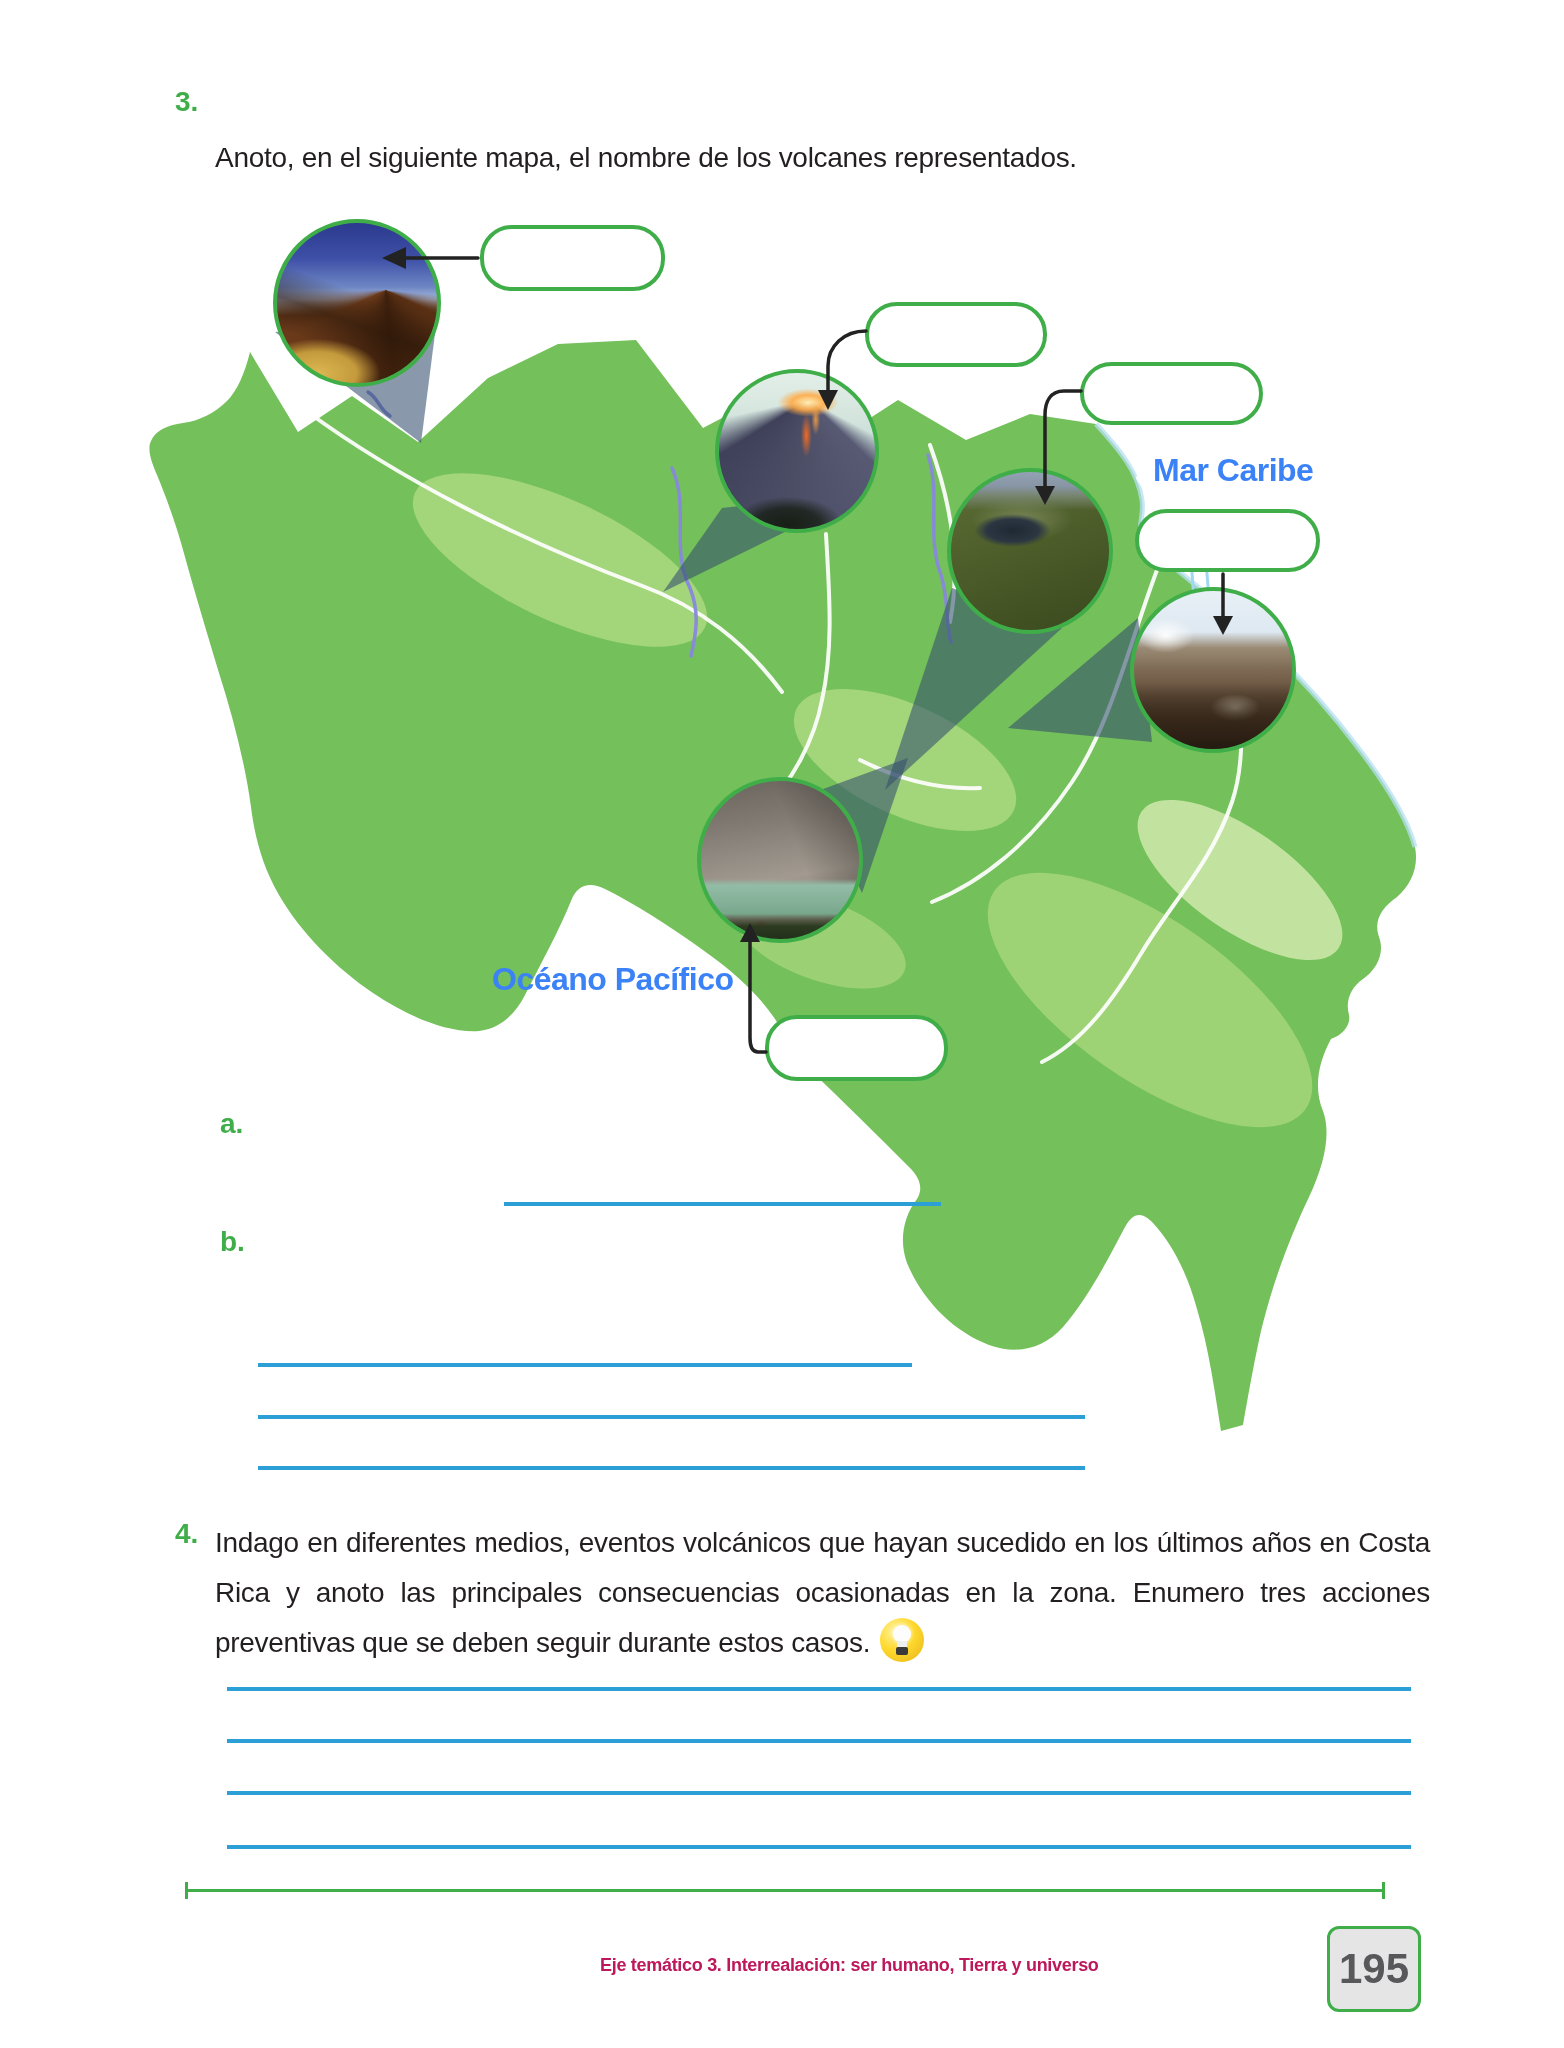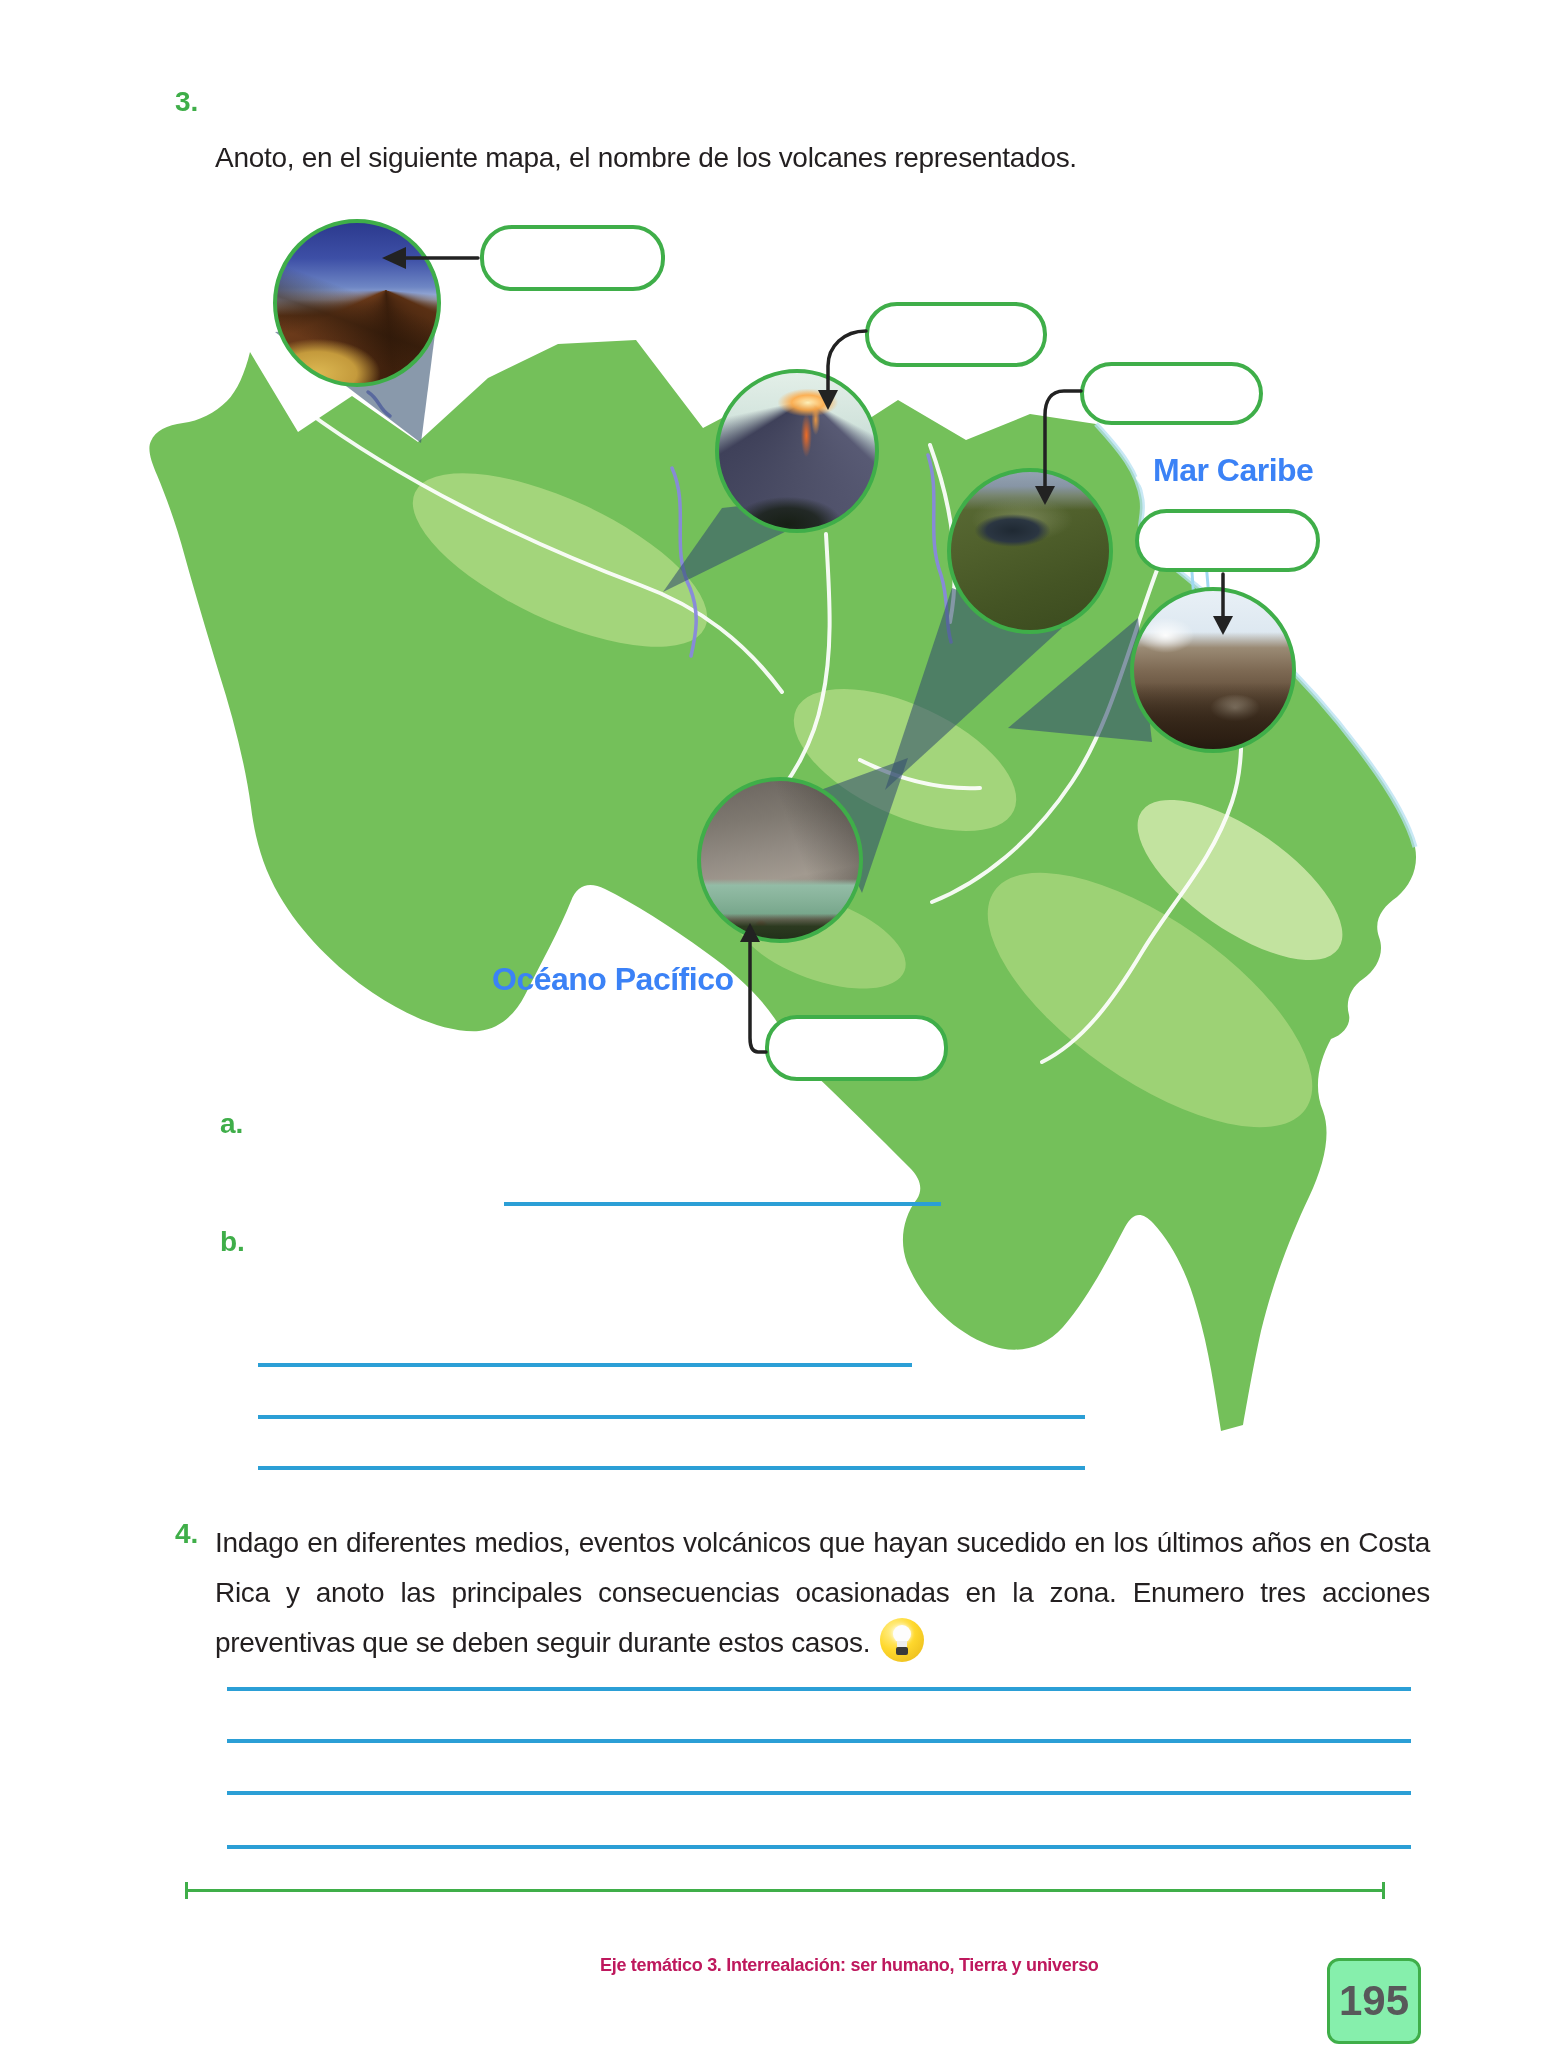--- a/index.html
+++ b/index.html
@@ -52,22 +52,22 @@
 
   
   .ansline{position:absolute;height:4px;background:#2b9fd6;}
 
   
   .footer-rule{position:absolute;left:185px;top:1889px;width:1200px;height:3px;background:#3fae49;}
   .footer-rule .tick{position:absolute;top:-7px;width:3px;height:17px;background:#3fae49;}
   .footer-label{position:absolute;left:600px;top:1955px;width:709px;
                 font-size:18px;font-weight:bold;color:#be185d;letter-spacing:-0.3px;}
   .page-badge{position:absolute;left:1327px;top:1926px;width:94px;height:86px;border:3px solid #3fae49;
-              border-radius:12px;background:#86efac;display:flex;align-items:center;justify-content:center;
-              font-size:42px;font-weight:bold;color:#58585a;box-sizing:border-box;margin-top:32px;}
+              border-radius:12px;background:#e5e5e5;display:flex;align-items:center;justify-content:center;
+              font-size:42px;font-weight:bold;color:#58585a;box-sizing:border-box;}
 
   
   .lamp{display:inline-block;position:relative;width:44px;height:44px;border-radius:50%;
         vertical-align:-10px;margin-left:10px;
         background:radial-gradient(circle at 35% 30%, #fff3a0 0%, #ffd92e 45%, #e8b81a 95%);}
   .lamp .bulb{position:absolute;left:13px;top:7px;width:18px;height:18px;background:#fdfdfd;border-radius:50%;
         box-shadow:0 0 4px rgba(255,255,255,.9);}
   .lamp .neck{position:absolute;left:17px;top:23px;width:10px;height:6px;background:#efefef;}
   .lamp .base{position:absolute;left:16px;top:29px;width:12px;height:8px;background:#3a3a3a;border-radius:2px;}
 </style>

